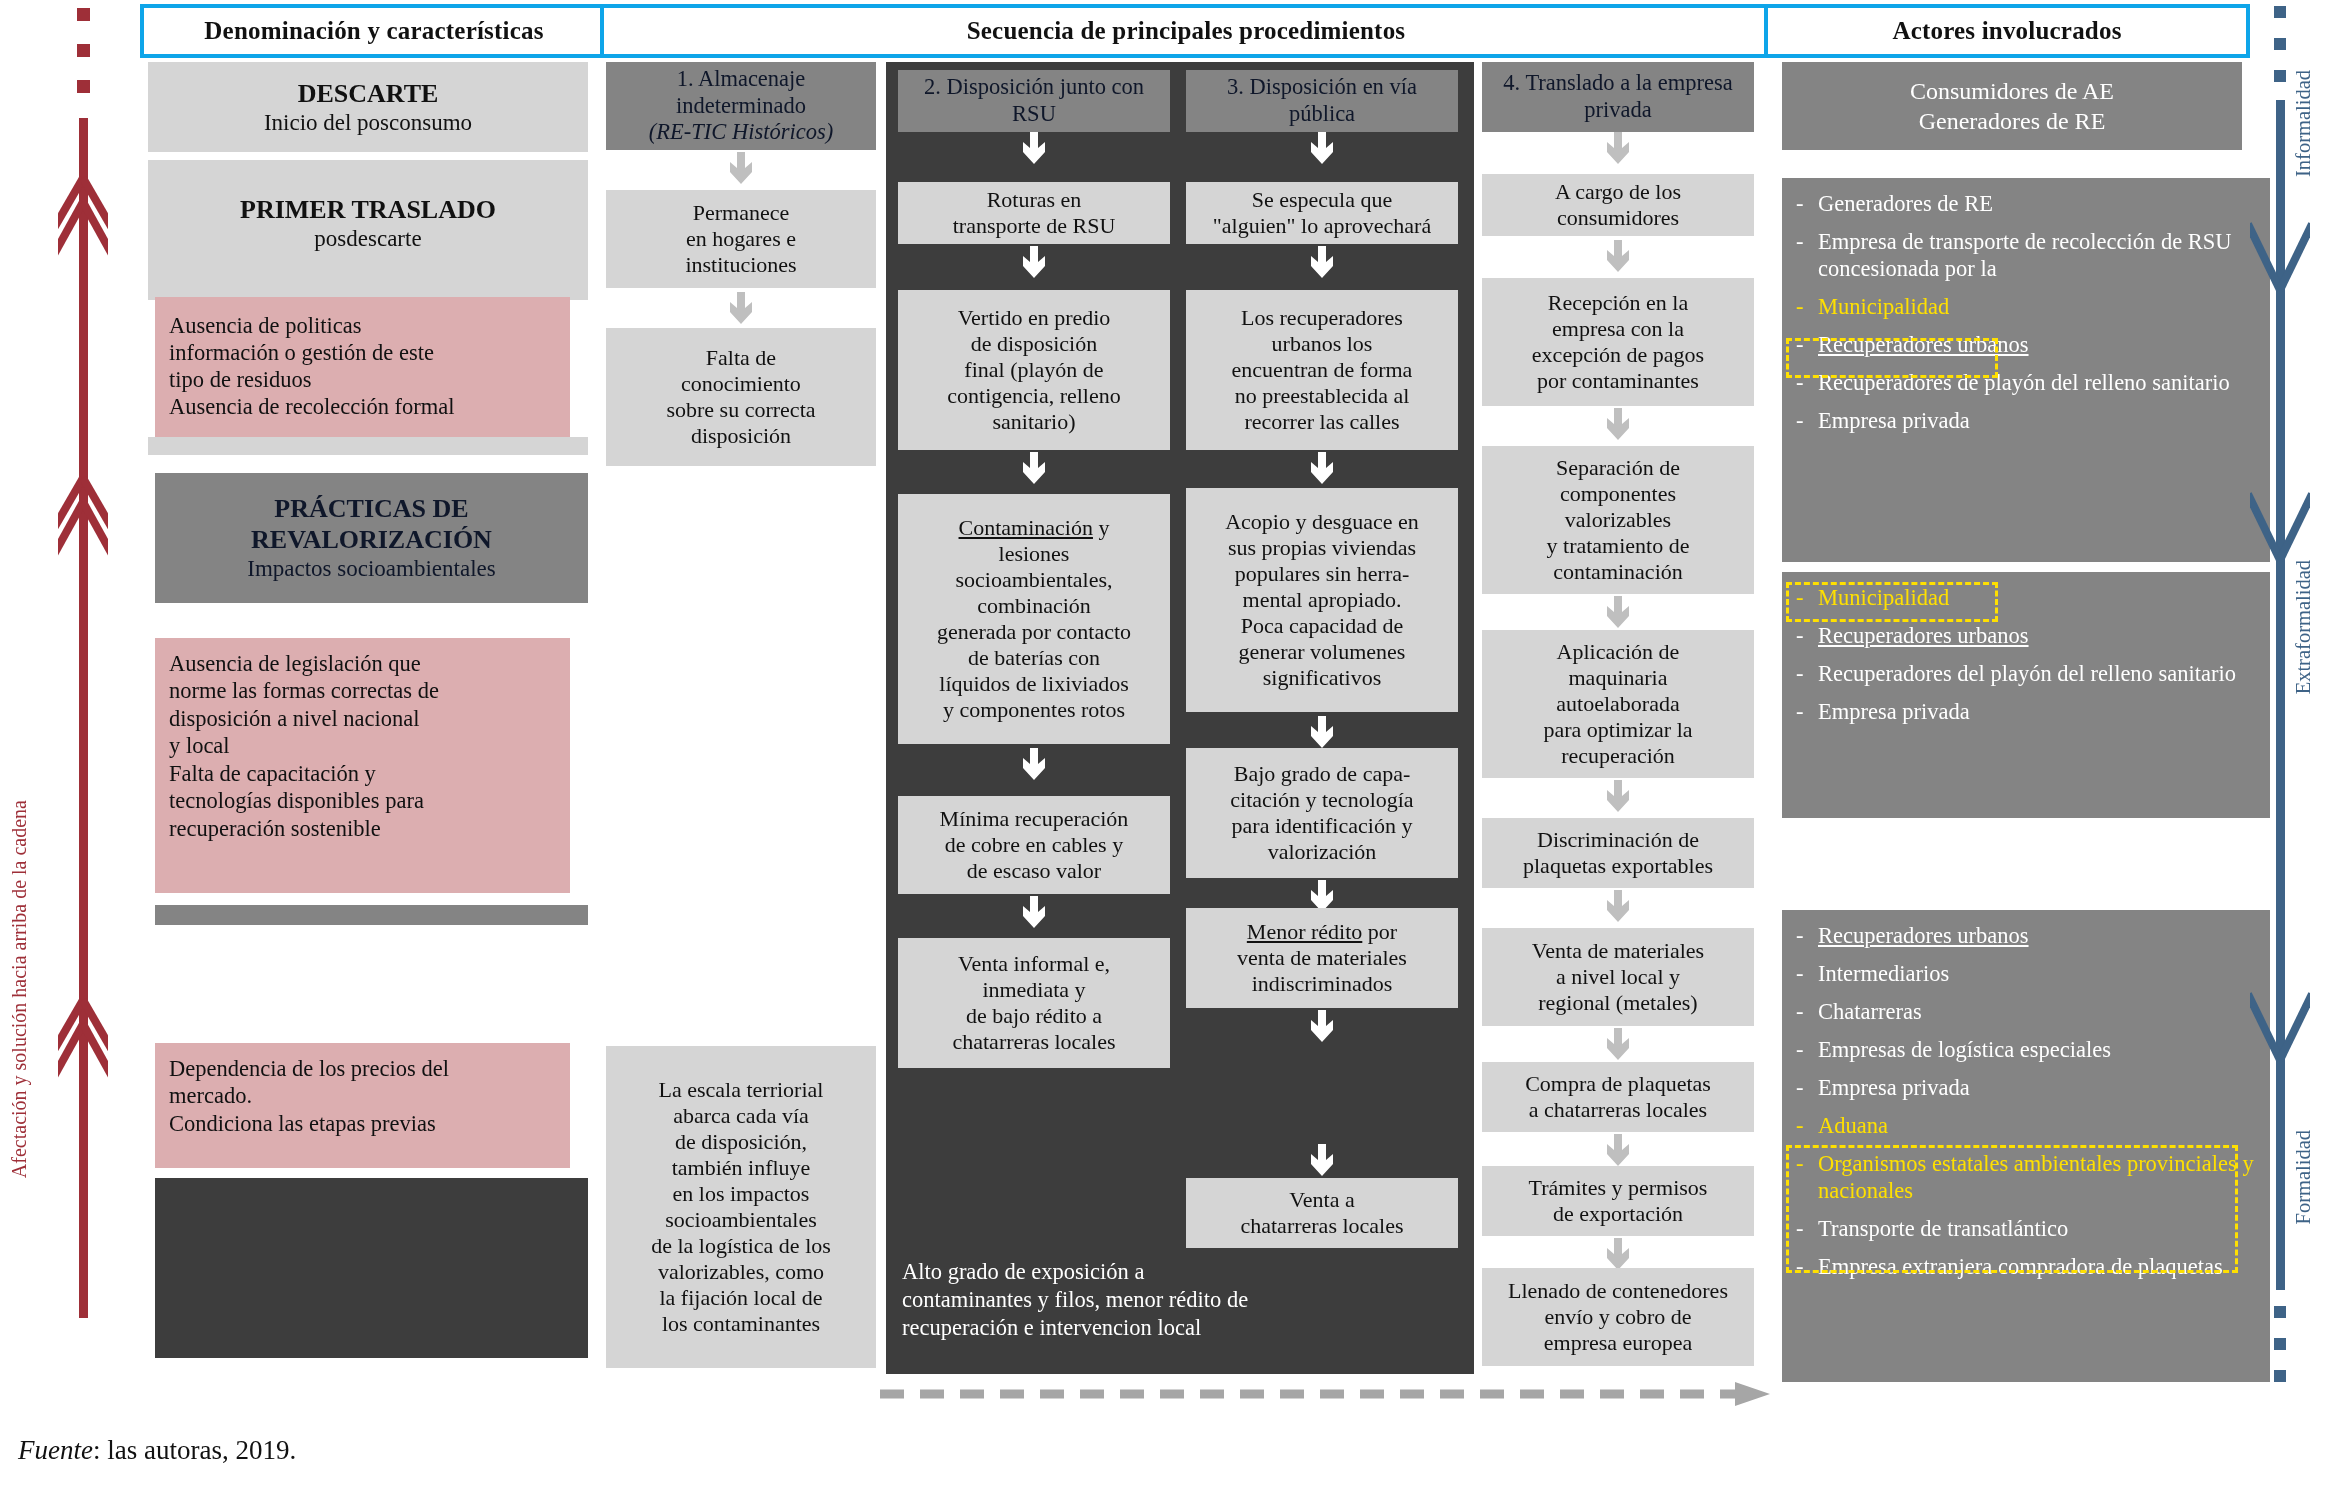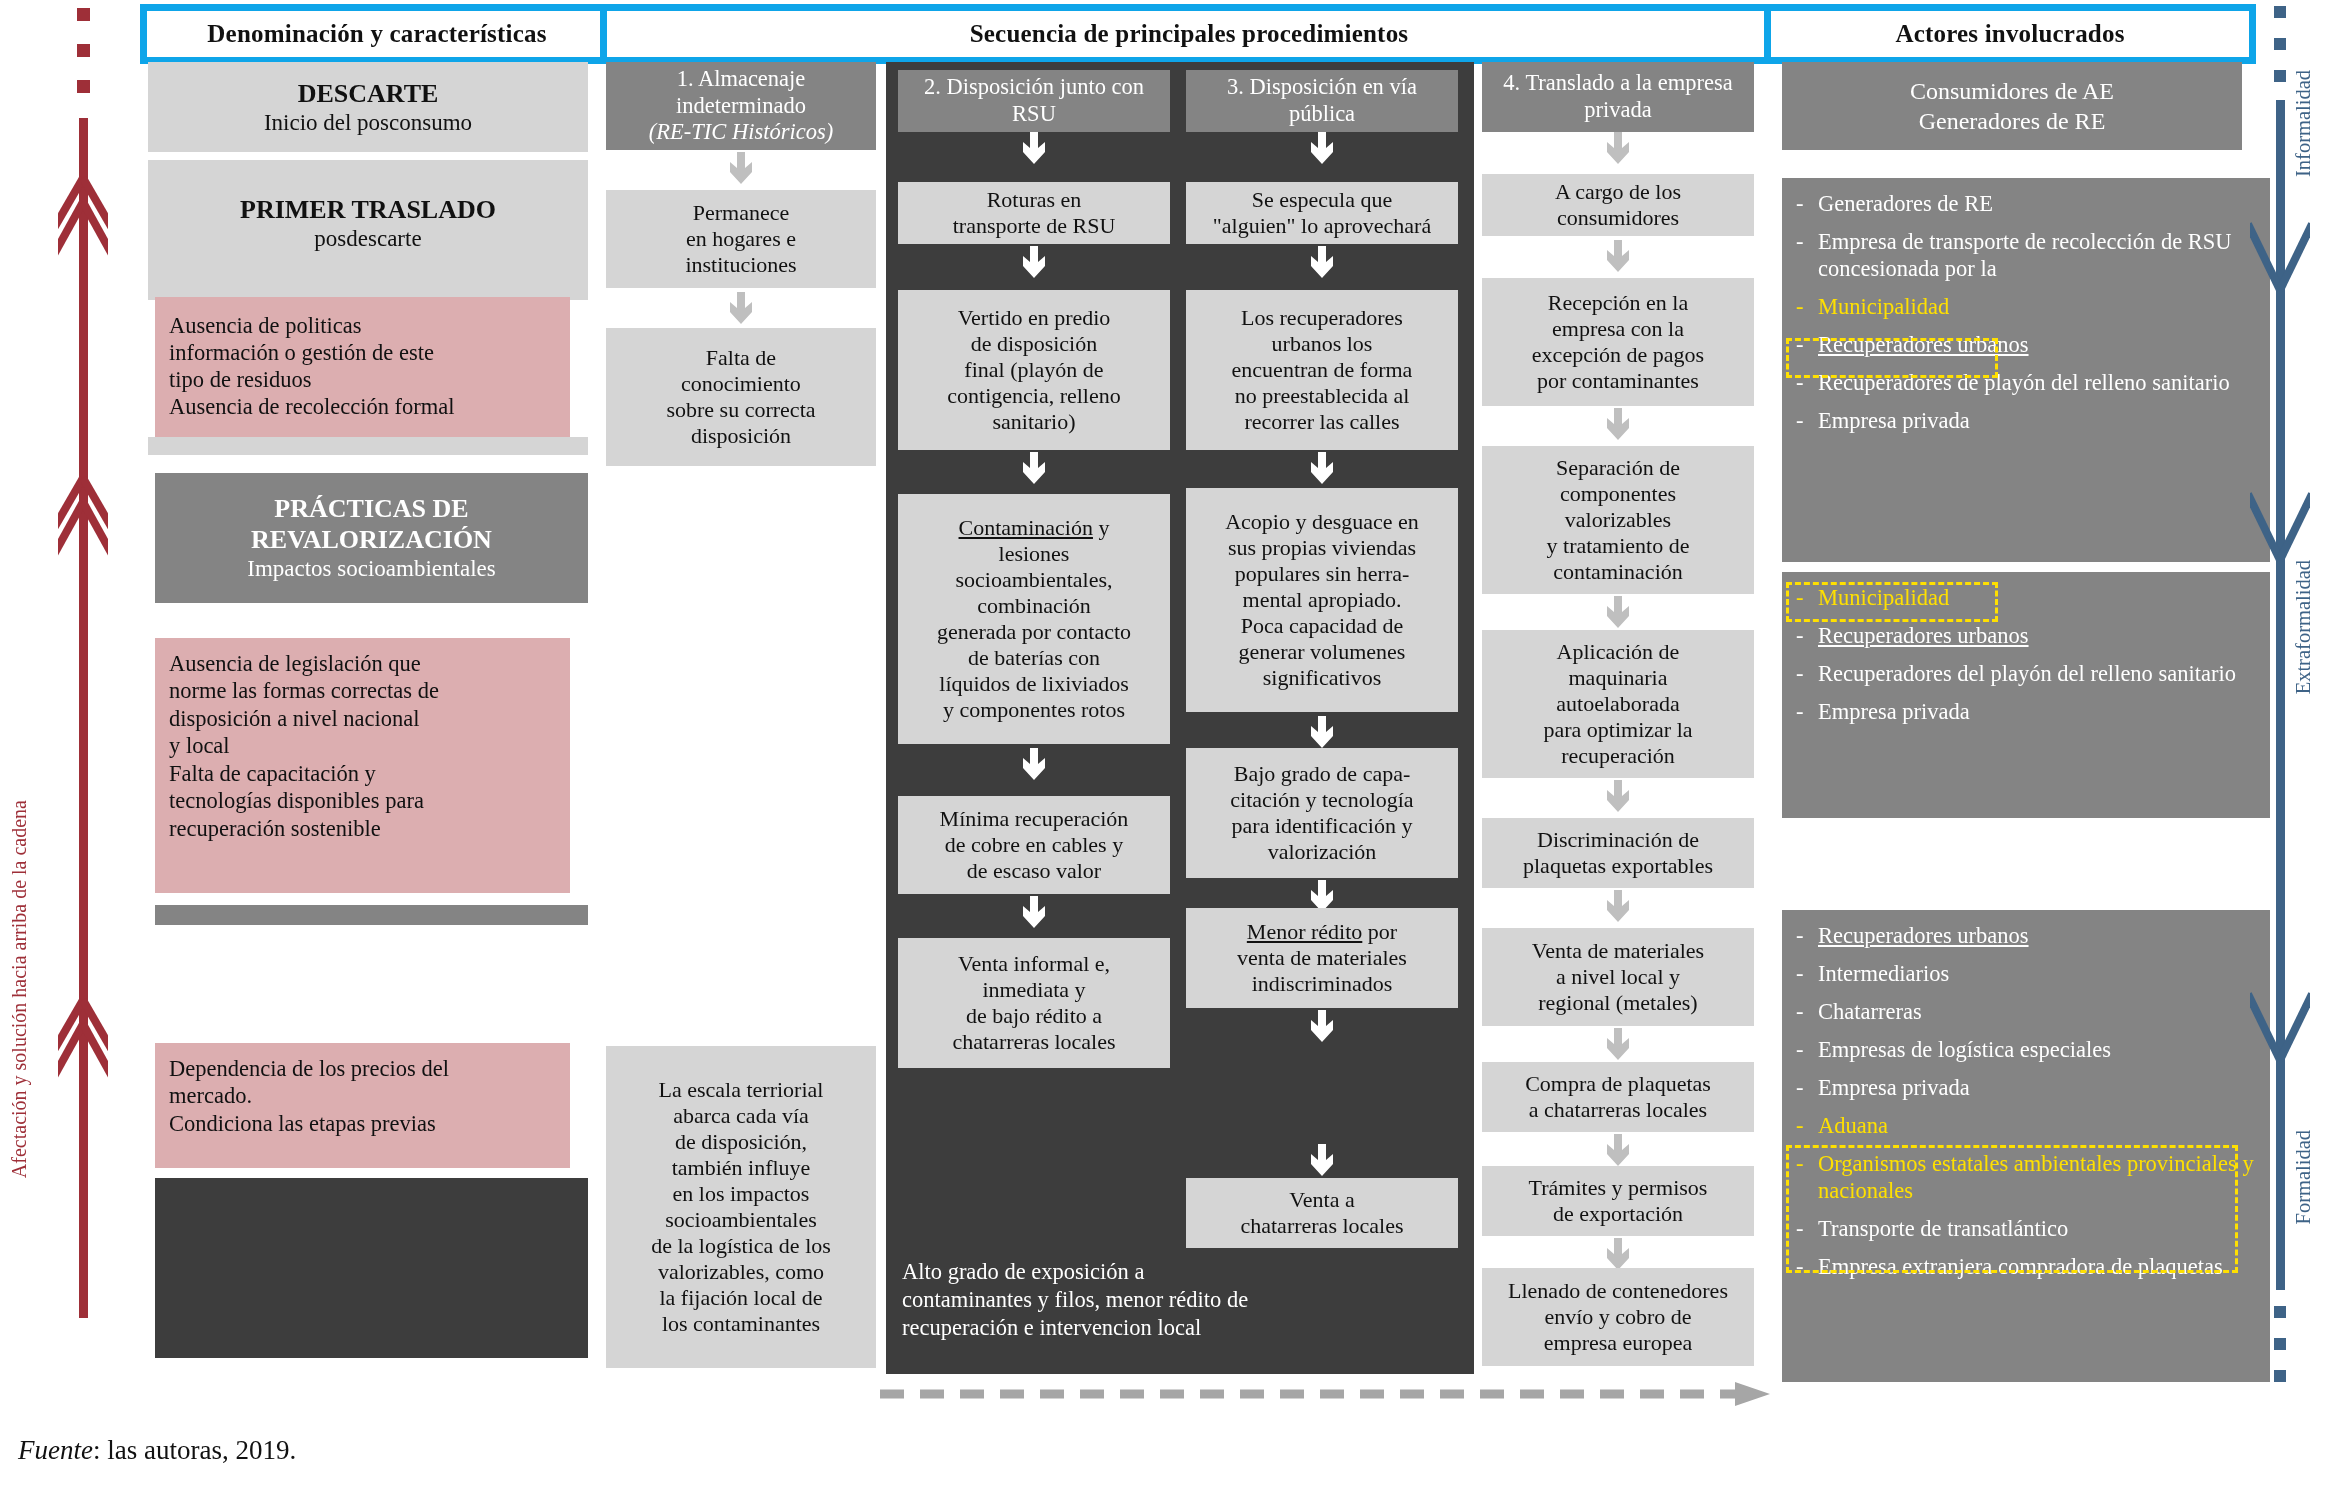--- a/index.html
+++ b/index.html
@@ -9,24 +9,24 @@
     color:#111;
     position:relative;
     overflow:hidden;
   }
   .stage{position:absolute;left:0;top:0;width:2352px;height:1492px;}
 
   
   .box{box-sizing:border-box;display:flex;align-items:center;justify-content:center;
        text-align:center;line-height:1.16;}
   .lt{background:#d5d5d5;color:#111;}      
-  .md{background:#848484;color:#ffffff;}   
+  .md{background:#848484;color:#0f172a;}   
   .dk{background:#3d3d3d;color:#ffffff;}   
   .pink{background:#dcaeb0;color:#111;}
-  .hdr{background:#ffffff;border:7px solid #0ea5e9;display:flex;align-items:center;
+  .hdr{background:#ffffff;border:4px solid #0ea5e9;display:flex;align-items:center;
        justify-content:center;font-weight:bold;font-size:25px;letter-spacing:.2px;}
 
   
   .arw{position:absolute;width:34px;}
   .arw svg{display:block;}
 
   
   .stageTitle{font-weight:bold;font-size:26px;line-height:1.2;}
   .stageSub{font-size:23px;line-height:1.2;}
 

